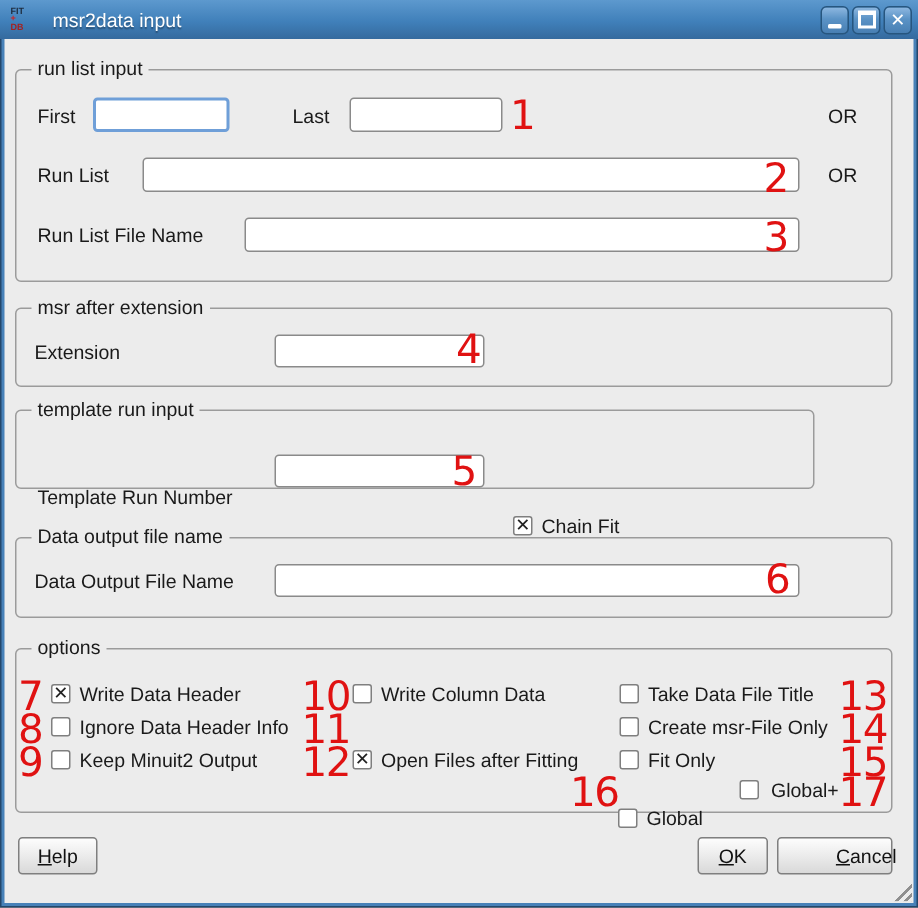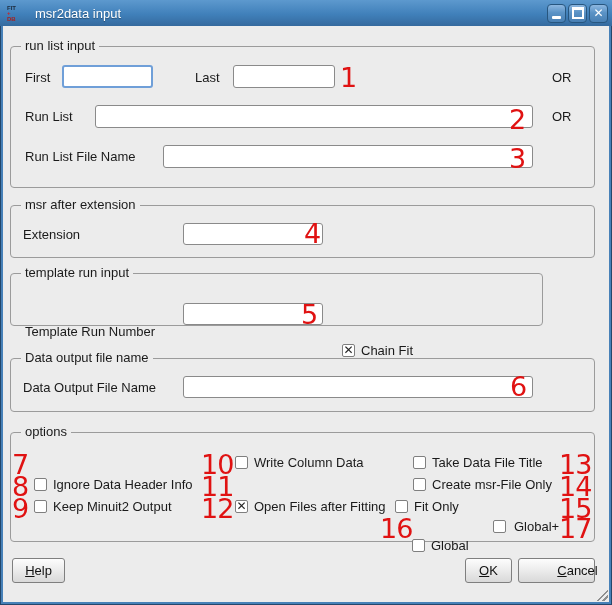--- a/index.html
+++ b/index.html
@@ -127,20 +127,24 @@
     </div>
     <span class="field-label" style="left:20px;top:354px;">Data Output File Name</span>
     <input class="tbox" style="left: 180px; top: 350px; width: 350px; height: 22px;" value="">
     <span class="ann" style="left:507px;top:347px;">6</span>
 
     <div class="groupbox" style="left:7px;top:406px;width:585px;height:110px;">
       <span class="group-label">options</span>
     </div>
 
     <span class="ann" style="left:9px;top:425px;">7</span>
+    <div class="cb-row" style="left:31px;top:429px;">
+      <span class="checkbox checked"></span>
+      <span>Write Data Header</span>
+    </div>
     <span class="ann" style="left:9px;top:447px;">8</span>
     <div class="cb-row" style="left:31px;top:451px;">
       <span class="checkbox"></span>
       <span>Ignore Data Header Info</span>
     </div>
     <span class="ann" style="left:9px;top:469px;">9</span>
     <div class="cb-row" style="left:31px;top:473px;">
       <span class="checkbox"></span>
       <span>Keep Minuit2 Output</span>
     </div>
@@ -160,21 +164,21 @@
     <div class="cb-row" style="left:410px;top:429px;">
       <span class="checkbox"></span>
       <span>Take Data File Title</span>
     </div>
     <span class="ann" style="left:556px;top:425px;">13</span>
     <div class="cb-row" style="left:410px;top:451px;">
       <span class="checkbox"></span>
       <span>Create msr-File Only</span>
     </div>
     <span class="ann" style="left:556px;top:447px;">14</span>
-    <div class="cb-row" style="left:392px;top:473px;">
+    <div class="cb-row" style="left:410px;top:473px;">
       <span class="checkbox"></span>
       <span>Fit Only</span>
     </div>
     <span class="ann" style="left:556px;top:469px;">15</span>
 
     <span class="ann" style="left:377px;top:489px;">16</span>
     <div class="cb-row" style="left:409px;top:512px;">
       <span class="checkbox"></span>
       <span>Global</span>
     </div>

